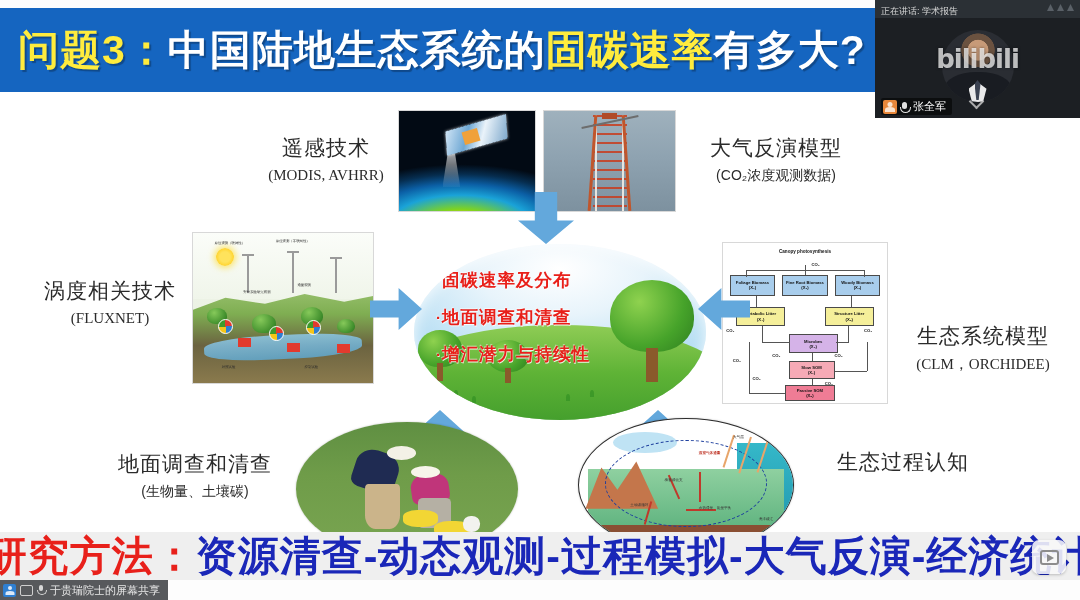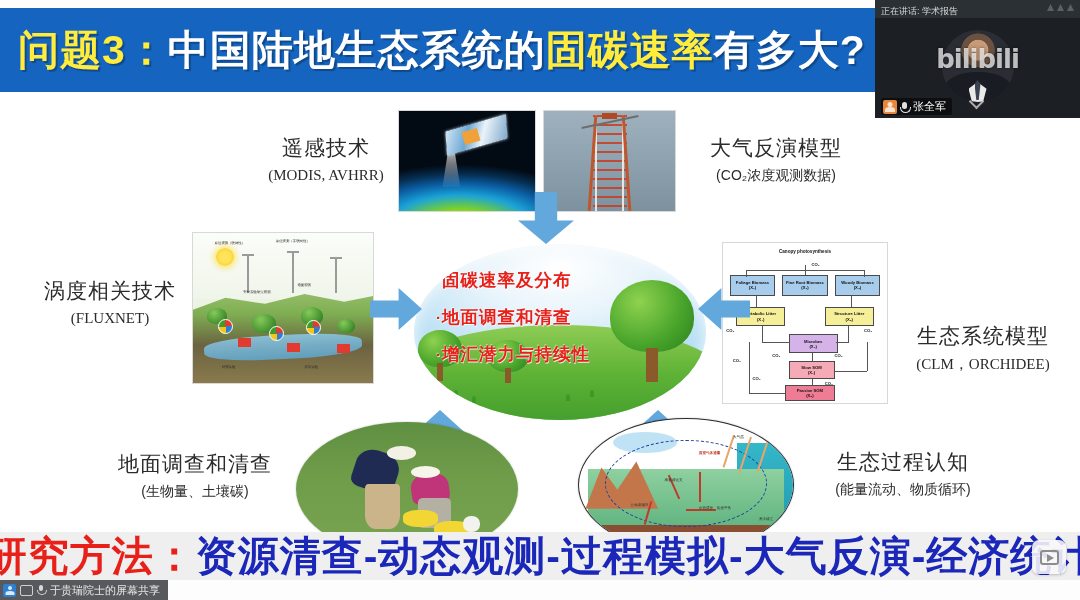--- a/index.html
+++ b/index.html
@@ -698,21 +698,20 @@
       <div class="ptxt" style="left:56%; top:24%;">温室气体通量</div>
       <div class="ptxt dk" style="left:40%; top:45%;">植被碳收支</div>
       <div class="ptxt dk" style="left:24%; top:64%;">土壤碳循环</div>
       <div class="ptxt dk" style="left:56%; top:66%;">水热通量、能量平衡</div>
       <div class="ptxt dk" style="left:72%; top:12%;">大气层</div>
       <div class="ptxt dk" style="left:84%; top:74%;">海洋碳汇</div>
     </div>
 
     <div class="label-block" style="left:798px; top:356px; width:210px;">
       <div class="label-cn">生态过程认知</div>
-      <div class="label-en cnsub">(能量流动、物质循环)</div>
     </div>
 
   </div>
 
   <div class="bottom-banner">
     <div class="bb-text"><span class="bb-red">研究方法：</span><span class="bb-blue">资源清查-动态观测-过程模拟-大气反演-经济统计</span></div>
   </div>
 
   <div class="video-overlay">
     <div class="vo-topbar">

